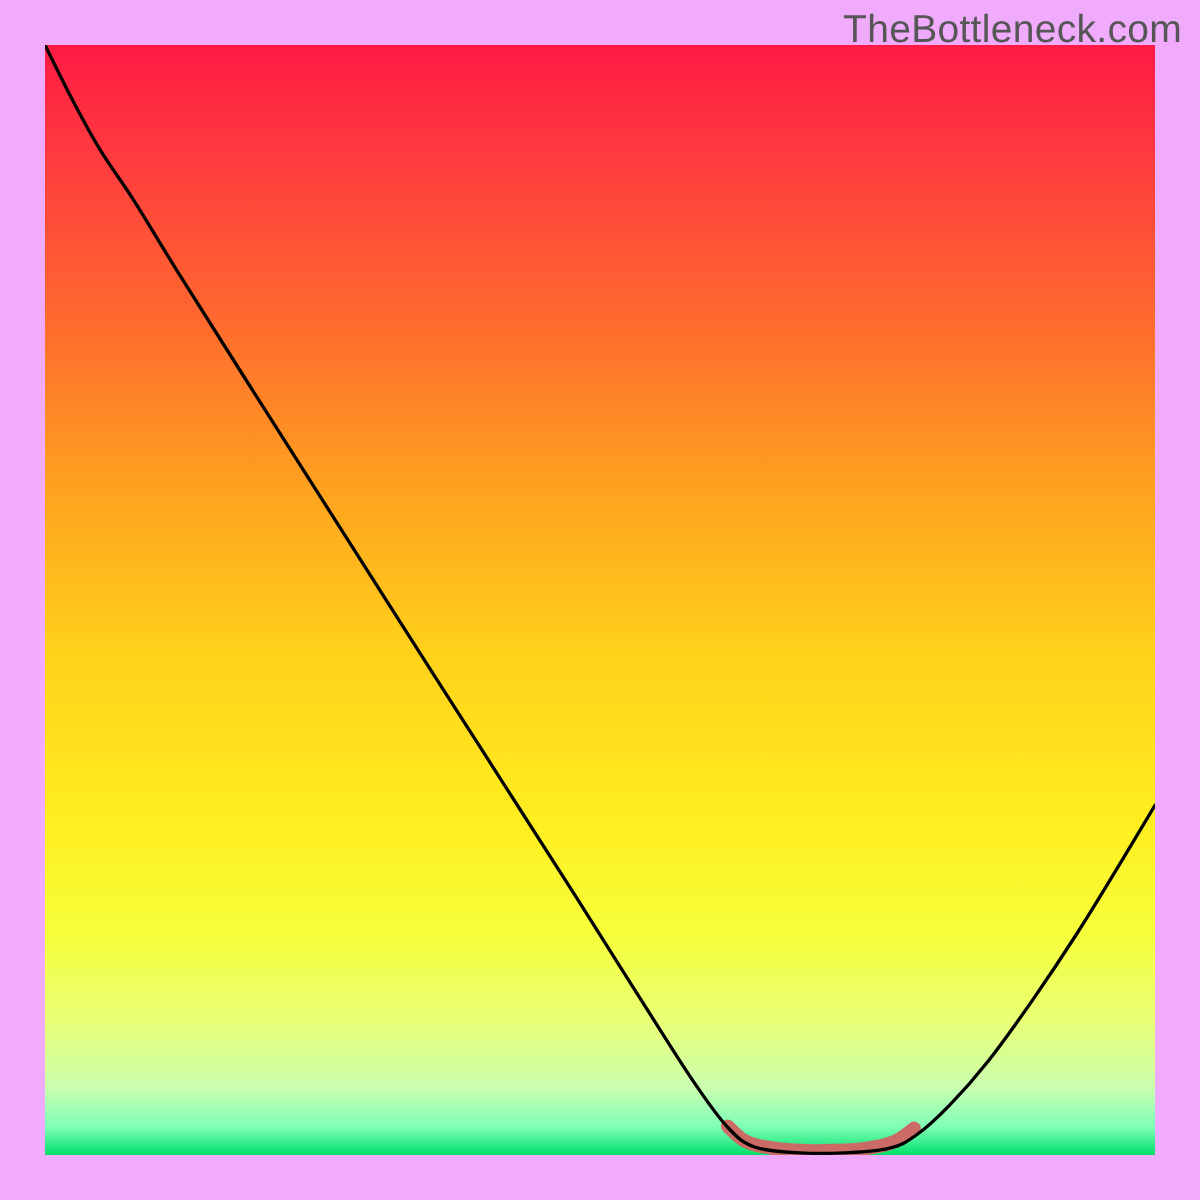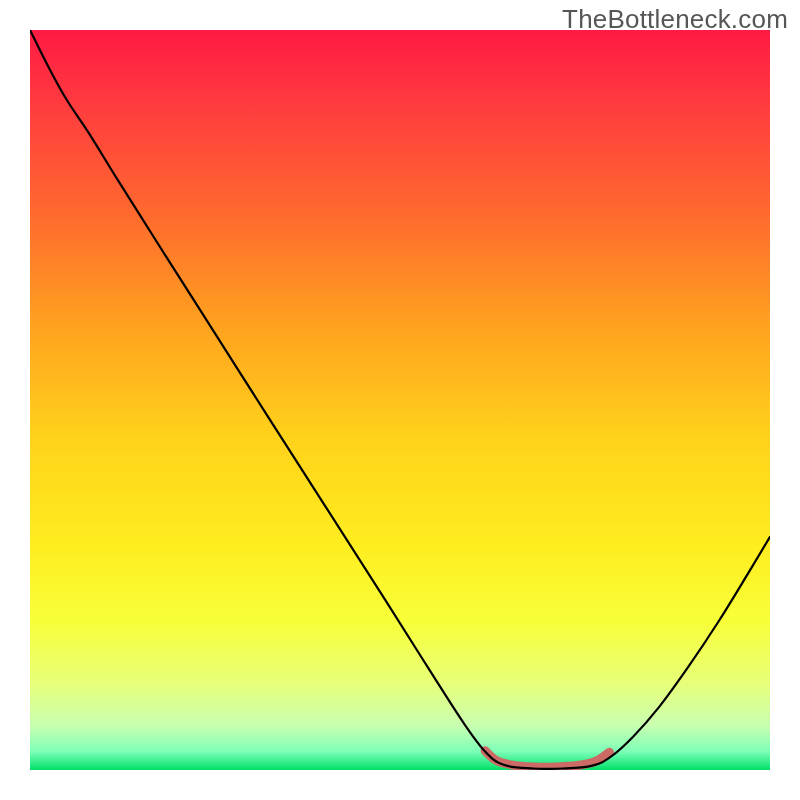--- a/index.html
+++ b/index.html
@@ -1,17 +1,17 @@
 <!DOCTYPE html>
 <html><head>
 <meta charset="utf-8">
 <style>
   * { margin: 0; padding: 0; box-sizing: border-box; }
   html, body { width: 800px; height: 800px; overflow: hidden; background: #000; }
-  .container { position: relative; width: 800px; height: 800px; background: #ffffff; }
+  .container { position: relative; width: 800px; height: 800px; background: #f0abfc; }
   .watermark {
     position: absolute;
     top: 4px;
     right: 12px;
     font-family: Arial, Helvetica, sans-serif;
     font-size: 26px;
     font-weight: 500;
     color: #565656;
     letter-spacing: 0.2px;
   }

